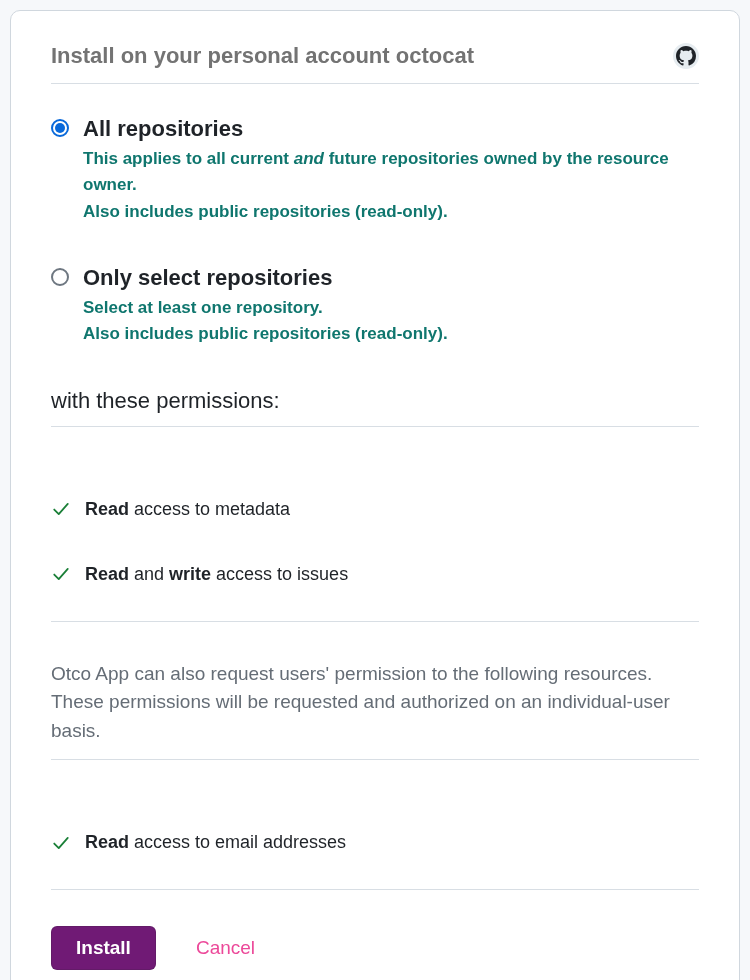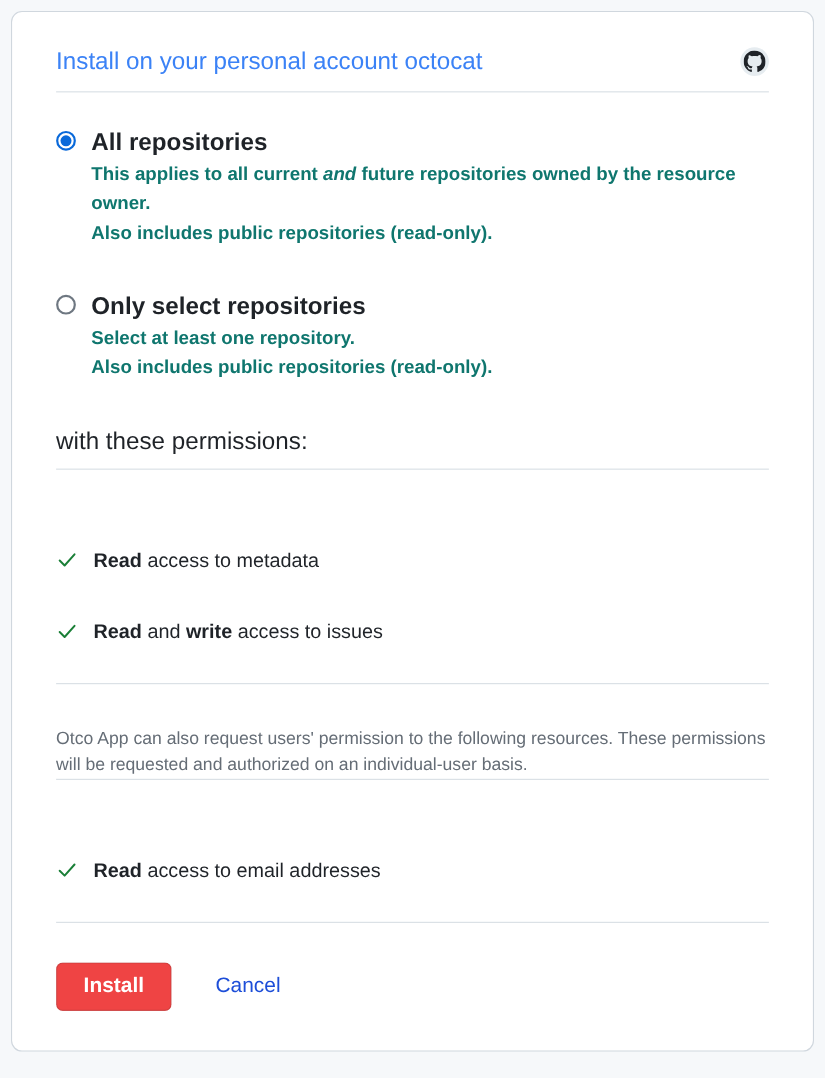--- a/index.html
+++ b/index.html
@@ -19,22 +19,22 @@
     .header-row {
       display: flex;
       justify-content: space-between;
       align-items: center;
       padding-bottom: 14px;
       border-bottom: 1px solid #d8dee4;
       margin-bottom: 32px;
     }
     .header-title {
       font-size: 22px;
-      font-weight: 400;
-      color: #3b82f6;
+      font-weight: 700;
+      color: #737373;
     }
     .avatar {
       width: 26px;
       height: 26px;
       border-radius: 50%;
       background: #e6ecf0;
       display: flex;
       align-items: center;
       justify-content: center;
     }
@@ -114,48 +114,48 @@
       border-top: 1px solid #d8dee4;
       margin: 8px 0 38px 0;
     }
     .user-perm-heading {
       font-size: 22px;
       font-weight: 400;
       color: #1f2328;
       margin-bottom: 8px;
     }
     .user-perm-desc {
-      font-size: 16px;
+      font-size: 19px;
       color: #656d76;
       line-height: 1.5;
-      padding-bottom: 0;
+      padding-bottom: 14px;
       border-bottom: 1px solid #d8dee4;
     }
     .footer-divider {
       border: none;
       border-top: 1px solid #d8dee4;
       margin: 8px 0 36px 0;
     }
     .footer-actions {
       display: flex;
       align-items: center;
       gap: 40px;
     }
     .btn-install {
-      background: #ef4444;
+      background: #701a75;
       color: #fff;
       border: 1px solid rgba(27,31,36,0.15);
       border-radius: 6px;
       padding: 10px 24px;
       font-size: 19px;
       font-weight: 600;
       cursor: pointer;
     }
     .btn-cancel {
-      color: #1d4ed8;
+      color: #ec4899;
       background: none;
       border: none;
       font-size: 19px;
       font-weight: 400;
       cursor: pointer;
     }
   </style>
 </head>
 <body>
 

